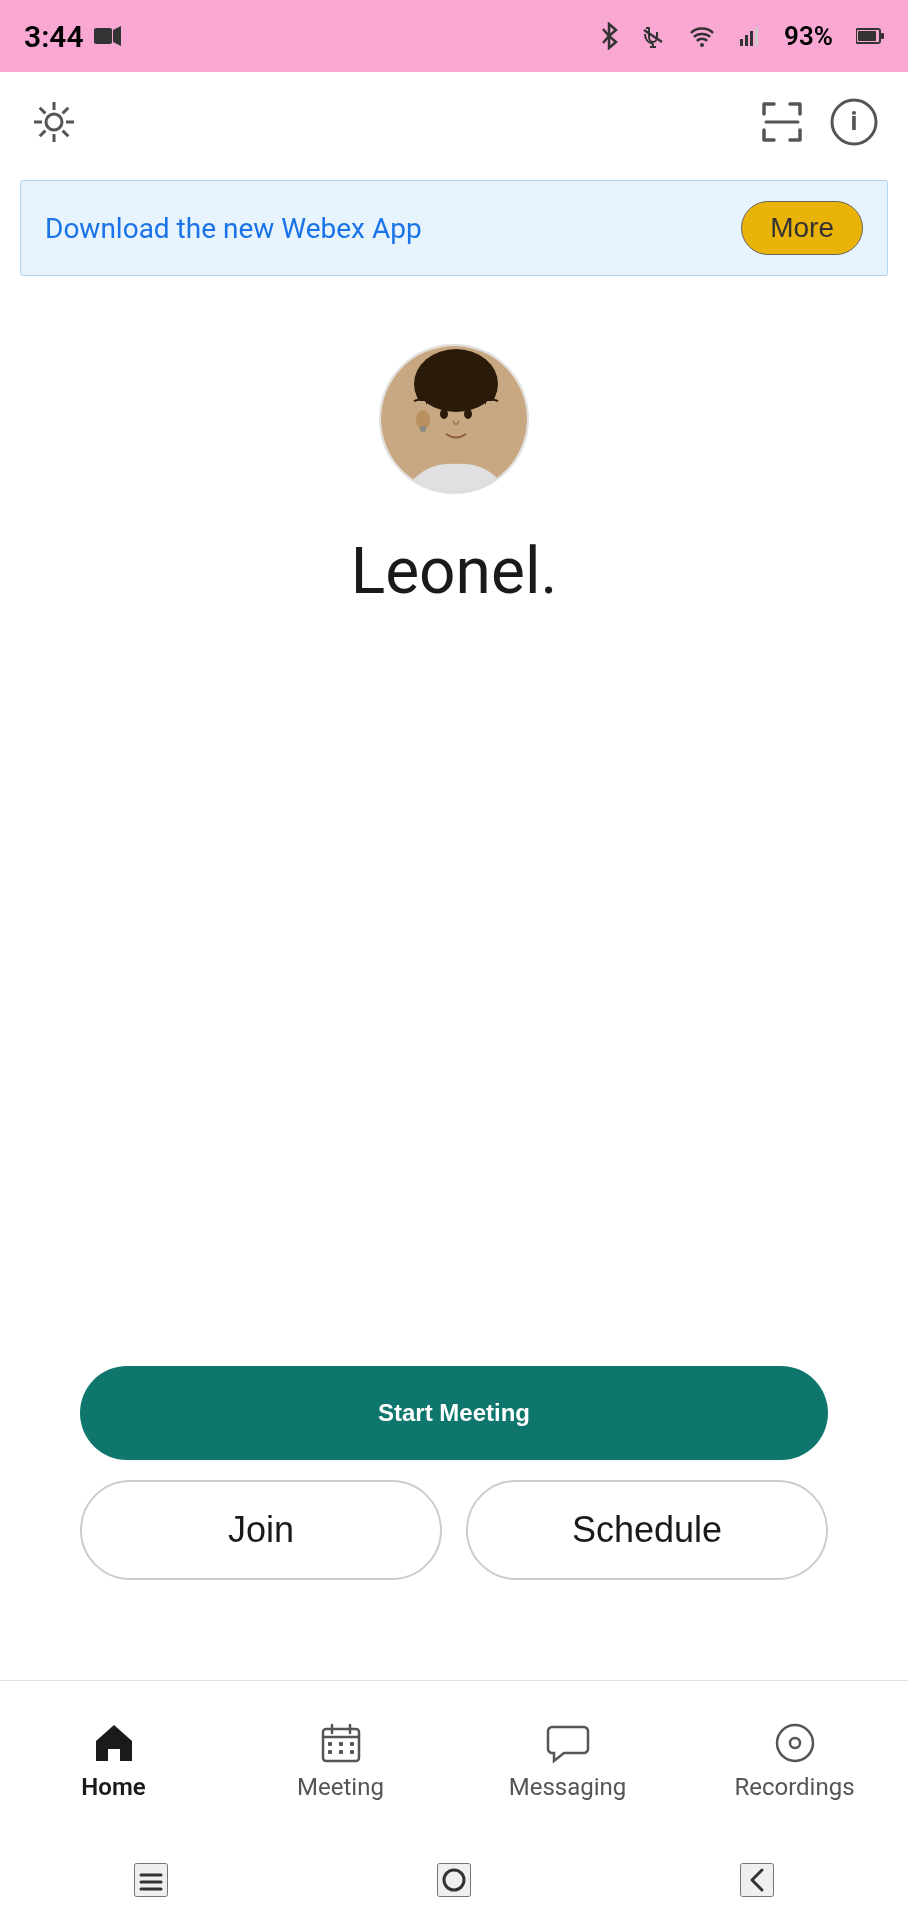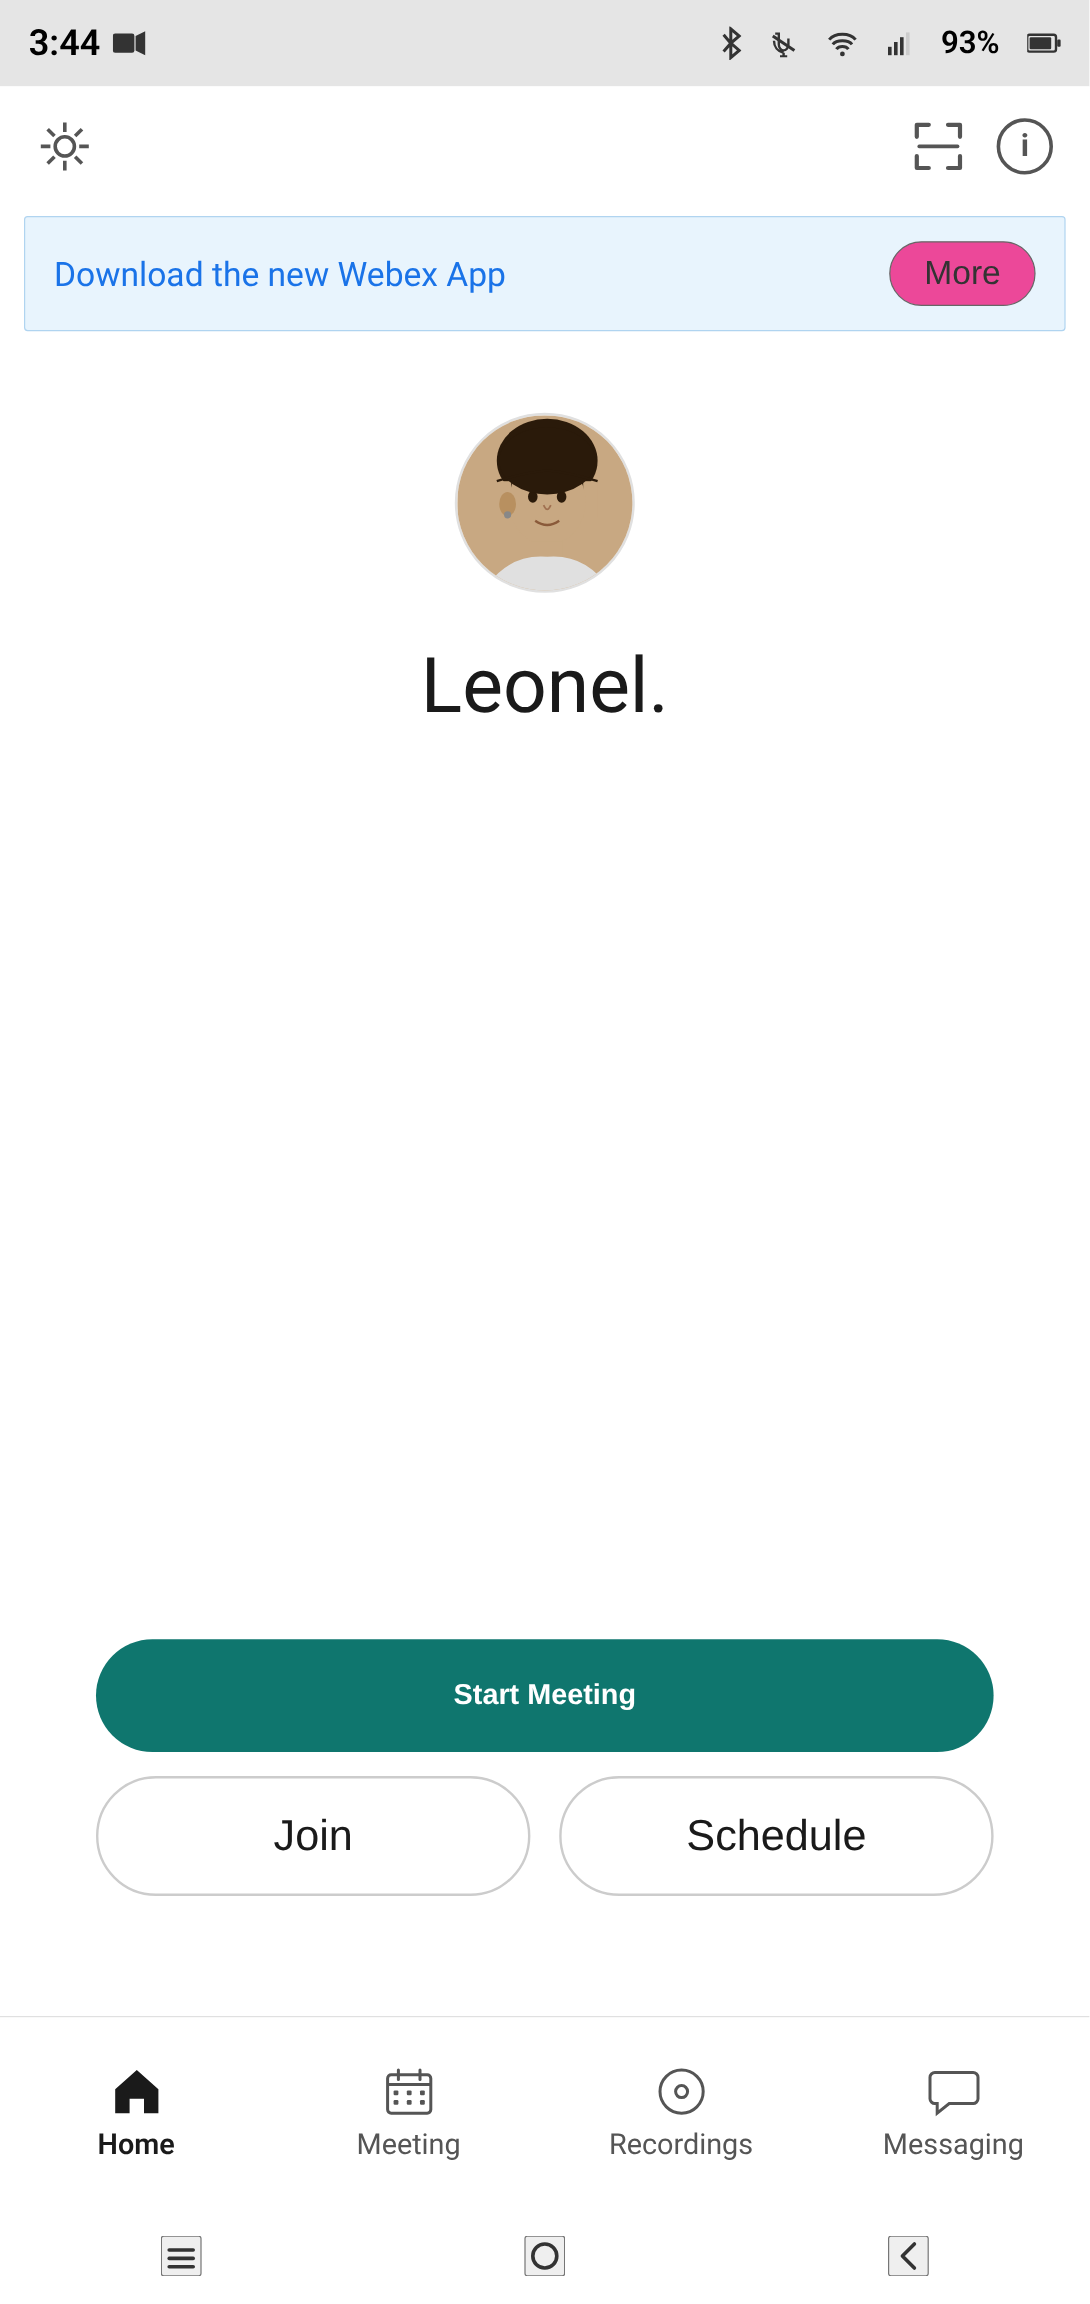--- a/index.html
+++ b/index.html
@@ -11,21 +11,21 @@
       background: #ffffff;
       font-family: -apple-system, BlinkMacSystemFont, 'Segoe UI', Roboto, sans-serif;
       position: relative;
       overflow: hidden;
     }
 
     
     .status-bar {
       width: 100%;
       height: 72px;
-      background: #e5e5e5;
+      background: #f9a8d4;
       display: flex;
       align-items: center;
       justify-content: space-between;
       padding: 0 24px;
     }
     .status-left {
       display: flex;
       align-items: center;
       gap: 10px;
     }
@@ -99,21 +99,21 @@
     .banner-text {
       color: #1a73e8;
       font-size: 28px;
       font-weight: 400;
     }
     .banner-button {
       border: 1.5px solid #666;
       border-radius: 30px;
       padding: 10px 28px;
       font-size: 28px;
-      background: #ec4899;
+      background: #eab308;
       color: #333;
       cursor: pointer;
     }
 
     
     .main-content {
       flex: 1;
       display: flex;
       flex-direction: column;
       align-items: center;
@@ -402,34 +402,34 @@
         <rect x="20" y="29" width="4" height="4" rx="1" fill="#555"></rect>
         <rect x="31" y="29" width="4" height="4" rx="1" fill="#555"></rect>
       </svg>
     </span>
     <span class="nav-label">Meeting</span>
   </div>
 
   <div class="nav-item">
     <span class="nav-icon">
       <svg width="44" height="44" viewBox="0 0 44 44">
-        <circle cx="22" cy="22" r="18" stroke="#555" stroke-width="2.5" fill="none"></circle>
-        <circle cx="22" cy="22" r="5" stroke="#555" stroke-width="2.5" fill="none"></circle>
-      </svg>
-    </span>
-    <span class="nav-label">Recordings</span>
+        <path d="M6 6 L38 6 C40 6 42 8 42 10 L42 28 C42 30 40 32 38 32 L18 32 L8 40 L8 32 L6 32 C4 32 2 30 2 28 L2 10 C2 8 4 6 6 6 Z" stroke="#555" stroke-width="2.5" fill="none"></path>
+      </svg>
+    </span>
+    <span class="nav-label">Messaging</span>
   </div>
 
   <div class="nav-item">
     <span class="nav-icon">
       <svg width="44" height="44" viewBox="0 0 44 44">
-        <path d="M6 6 L38 6 C40 6 42 8 42 10 L42 28 C42 30 40 32 38 32 L18 32 L8 40 L8 32 L6 32 C4 32 2 30 2 28 L2 10 C2 8 4 6 6 6 Z" stroke="#555" stroke-width="2.5" fill="none"></path>
-      </svg>
-    </span>
-    <span class="nav-label">Messaging</span>
+        <circle cx="22" cy="22" r="18" stroke="#555" stroke-width="2.5" fill="none"></circle>
+        <circle cx="22" cy="22" r="5" stroke="#555" stroke-width="2.5" fill="none"></circle>
+      </svg>
+    </span>
+    <span class="nav-label">Recordings</span>
   </div>
 </div>
 
 <div class="system-nav">
   <button class="sys-btn">
     <svg width="30" height="30" viewBox="0 0 30 30">
       <line x1="5" y1="10" x2="25" y2="10" stroke="#333" stroke-width="3" stroke-linecap="round"></line>
       <line x1="5" y1="17" x2="25" y2="17" stroke="#333" stroke-width="3" stroke-linecap="round"></line>
       <line x1="5" y1="24" x2="25" y2="24" stroke="#333" stroke-width="3" stroke-linecap="round"></line>
     </svg>

